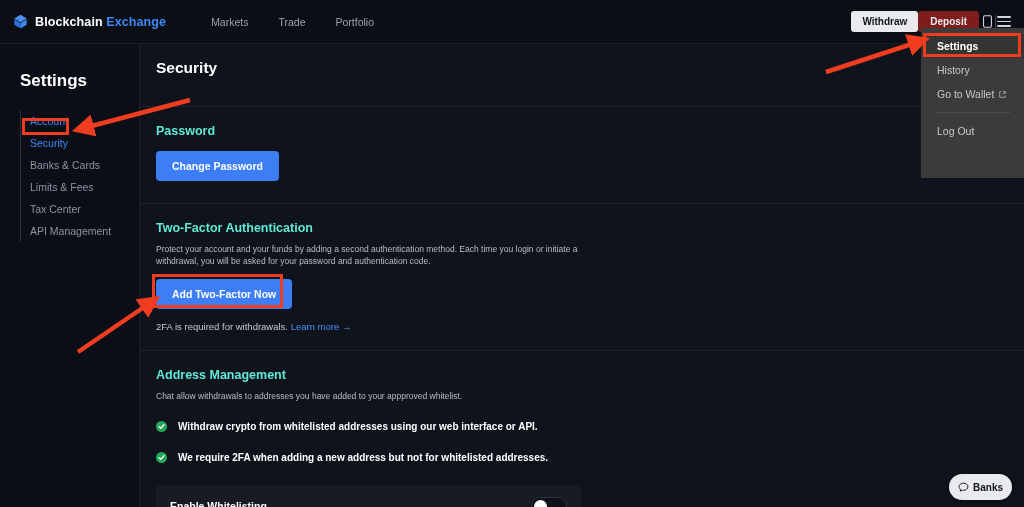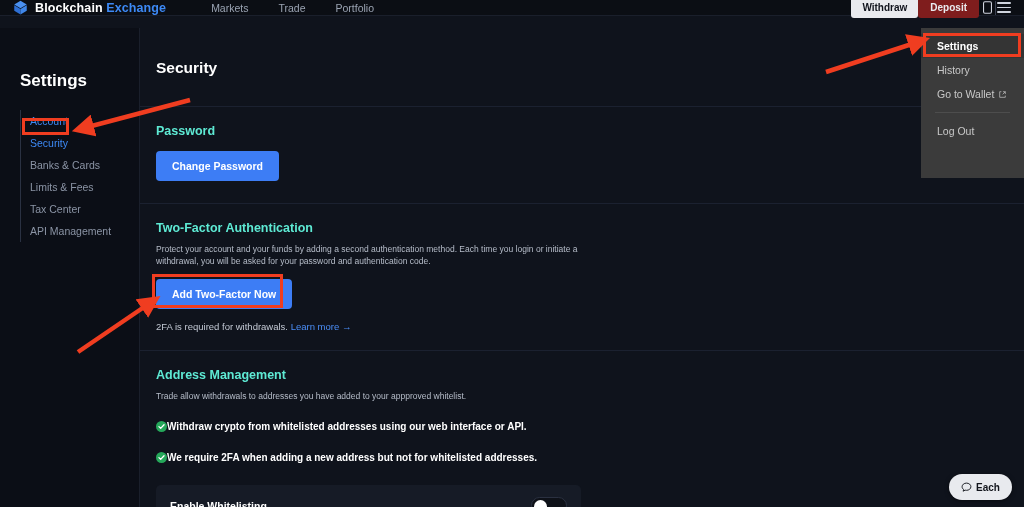--- a/index.html
+++ b/index.html
@@ -6,21 +6,21 @@
   html, body {
     width: 1024px; height: 507px;
     background: #0d1017;
     font-family: "Liberation Sans", sans-serif;
     overflow: hidden;
   }
   #app { position: relative; width: 1024px; height: 507px; background: #0f131c; }
 
   
   .header {
-    position: absolute; top: 0; left: 0; width: 1024px; height: 16px;
+    position: absolute; top: 0; left: 0; width: 1024px; height: 44px;
     background: #0b0e14;
     display: flex; align-items: center;
     border-bottom: 1px solid #1a1f2b;
     z-index: 5;
   }
   .brand { display: flex; align-items: center; margin-left: 13px; gap: 7px; }
   .brand-mark { width: 15px; height: 15px; display: block; }
   .brand-text { font-size: 12.5px; font-weight: bold; color: #ffffff; letter-spacing: .1px; }
   .brand-text .accent { color: #3d89f5; font-weight: bold; }
   .nav { display: flex; gap: 30px; margin-left: 45px; }
@@ -65,21 +65,21 @@
   .divider { height: 1px; background: #1b2130; margin-top: 29px; }
   .section { padding: 0 16px; }
   .sec-head { color: #5eead4; font-weight: bold; }
   .sec-desc { color: #b6bdc9; font-size: 8.5px; line-height: 1.45; max-width: 430px; }
   .btn-primary {
     background: #3d7df5; color: #ffffff; border: none; border-radius: 4px;
     font-size: 10.5px; font-weight: bold; padding: 9px 16px; cursor: pointer;
   }
   .note { font-size: 9.5px; color: #c3c9d4; }
   .note a { color: #4b8ef7; text-decoration: none; cursor: pointer; }
-  .check-row { display: flex; align-items: center; }
+  .check-row { display: flex; align-items: center; gap: 11px; }
   .check-ic { width: 11px; height: 11px; flex: 0 0 11px; }
   .check-txt { color: #ffffff; font-size: 10px; font-weight: bold; }
   .card {
     background: #161b26; border-radius: 5px; height: 42px;
     display: flex; align-items: center; padding: 0 14px;
   }
   .card-label { color: #ffffff; font-size: 10.5px; font-weight: bold; }
   .toggle {
     margin-left: auto; width: 36px; height: 17px; border-radius: 9px;
     background: #0e1118; position: relative; cursor: pointer; border: 1px solid #2a3040;
@@ -186,21 +186,21 @@
       <button class="btn-primary" style="margin-top:11px;">Add Two-Factor Now</button>
       <div class="note" style="margin-top:12px;">
         <span>2FA is required for withdrawals.</span>
         <a>Learn more →</a>
       </div>
     </div>
     <div class="divider" style="margin-top:18px;"></div>
 
     <div class="section" style="padding-top:17px;">
       <div class="sec-head" style="font-size:12.5px;">Address Management</div>
-      <div class="sec-desc" style="margin-top:8px;">Trade allow withdrawals to addresses you have added to your appproved whitelist.</div>
+      <div class="sec-desc" style="margin-top:8px;">Chat allow withdrawals to addresses you have added to your appproved whitelist.</div>
 
       <div class="check-row" style="margin-top:19px;">
         <svg class="check-ic" viewBox="0 0 16 16">
           <circle cx="8" cy="8" r="8" fill="#25a75a"></circle>
           <path d="M4.3 8.2 L6.8 10.7 L11.7 5.4" fill="none" stroke="#ffffff" stroke-width="1.9" stroke-linecap="round" stroke-linejoin="round"></path>
         </svg>
         <span class="check-txt">Withdraw crypto from whitelisted addresses using our web interface or API.</span>
       </div>
 
       <div class="check-row" style="margin-top:20px;">
@@ -217,21 +217,21 @@
             <span class="knob"></span>
           </span>
       </div>
     </div>
   </div>
 
   <div class="chat">
     <svg width="11" height="11" viewBox="0 0 14 14">
       <path d="M7 1.4c3.1 0 5.6 2 5.6 4.6S10.1 10.6 7 10.6c-.6 0-1.2-.1-1.7-.2l-2.6 1.3.7-2.1C2.2 8.8 1.4 7.6 1.4 6 1.4 3.4 3.9 1.4 7 1.4z" fill="none" stroke="#12151c" stroke-width="1.2" stroke-linejoin="round"></path>
     </svg>
-    <span class="chat-label">Each</span>
+    <span class="chat-label">Banks</span>
   </div>
 
   <div class="anno">
     <svg width="1024" height="507">
       <defs>
         <marker id="ah" markerWidth="5" markerHeight="5" refX="2.2" refY="2.5" orient="auto">
           <path d="M0,0 L5,2.5 L0,5 Z" fill="#f03d20"></path>
         </marker>
       </defs>
       <line x1="826" y1="72" x2="918" y2="42" stroke="#f03d20" stroke-width="4.5" marker-end="url(#ah)"></line>

